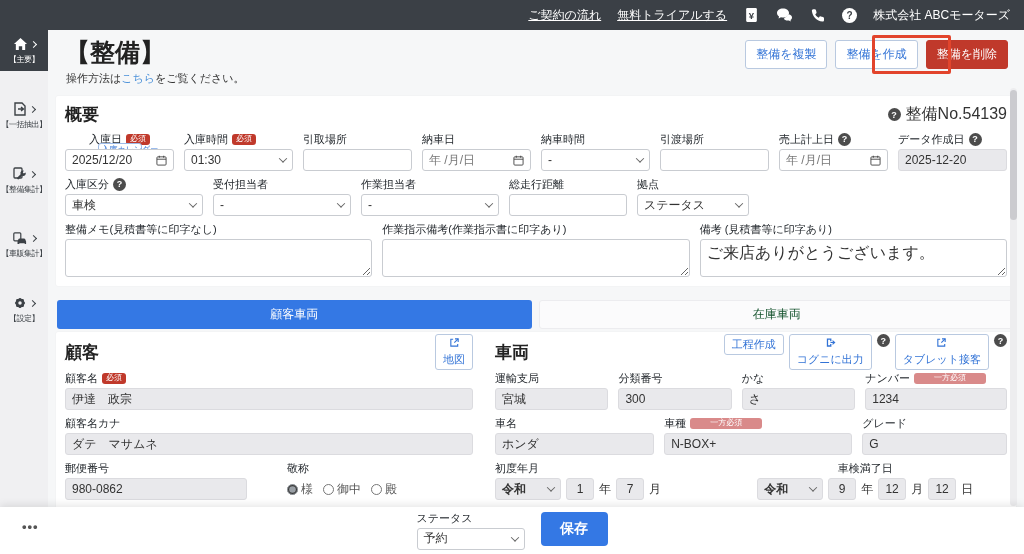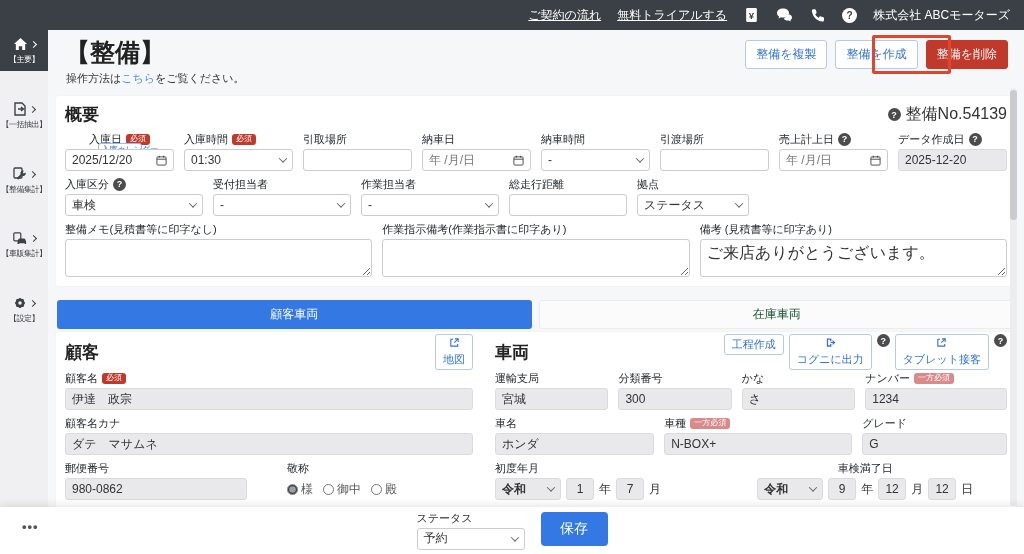--- a/index.html
+++ b/index.html
@@ -37,21 +37,21 @@
   .card-hd { display:flex; align-items:center; justify-content:space-between; }
   .sec-title { font-family:"Liberation Serif","DejaVu Serif",serif; font-size:17px; font-weight:bold; color:#222; }
   .no-box { display:flex; align-items:center; gap:5px; font-size:16px; color:#333; }
   .help { width:13px; height:13px; min-width:13px; border-radius:50%; background:#4c4c4c; color:#fff; display:inline-flex; align-items:center; justify-content:center; font-size:9px; font-weight:bold; cursor:pointer; }
   .help::after { content:"?"; }
 
   .row { display:flex; gap:10px; margin-top:6px; }
   .field { display:flex; flex-direction:column; flex:1; min-width:0; }
   .lbl { font-size:11px; color:#24292e; margin-bottom:3px; display:flex; align-items:center; gap:4px; height:14px; white-space:nowrap; }
   .badge-req { background:#c0392b; color:#fff; font-size:8px; padding:1px 4px 2px; border-radius:3px; line-height:1; }
-  .badge-either { background:#d98a8a; color:#fff; font-size:8px; padding:1px 4px 2px; border-radius:3px; line-height:1; }
+  .badge-either { background:#d98a8a; color:#fff; font-size:8px; padding:1px 20px 2px; border-radius:3px; line-height:1; }
   .inp { height:22px; border:1px solid #c9ccd1; border-radius:3px; font-size:12px; padding:0 6px; background:#fff; width:100%; color:#333; font-family:inherit; }
   .inp.ro { background:#e9e9ec; border-color:#dbdbdf; }
   .sel { height:22px; border:1px solid #c9ccd1; border-radius:3px; font-size:12px; padding:0 6px; background:#fff; display:flex; align-items:center; justify-content:space-between; gap:4px; cursor:pointer; color:#333; }
   .sel.ro { background:#e9e9ec; border-color:#dbdbdf; }
   .chev-d { width:6px; height:6px; border-right:1.5px solid #666; border-bottom:1.5px solid #666; transform:rotate(45deg) translate(-1px,-1px); flex:none; }
   .datebox { height:22px; border:1px solid #c9ccd1; border-radius:3px; font-size:12px; padding:0 6px; background:#fff; display:flex; align-items:center; justify-content:space-between; color:#333; cursor:pointer; }
   .ta { border:1px solid #c9ccd1; border-radius:3px; font-size:16px; padding:3px 6px; height:38px; resize:vertical; width:100%; font-family:inherit; color:#333; }
   .cal-btn { font-size:8px; line-height:1.15; color:#3273d6; border:1px solid #9dbbe8; border-radius:3px; padding:1px 3px; width:44px; text-align:center; cursor:pointer; background:#fff; margin-top:-8px; }
 
   
@@ -75,21 +75,21 @@
   .era-sel { width:66px; flex:none;font-weight:bold; }
   .num-box { width:28px; height:22px; background:#e9e9ec; border:1px solid #dbdbdf; border-radius:3px; font-size:12px; text-align:center; padding:0; color:#333; }
 
   
   .footer { position:absolute; left:0; right:0; bottom:0; height:47px; background:#fff; box-shadow:0 -2px 8px rgba(0,0,0,.10); z-index:40; display:flex; align-items:center; }
   .foot-more { position:absolute; left:22px; top:12px; color:#555; font-size:13px; font-weight:bold; letter-spacing:1px; cursor:pointer; }
   .foot-center { margin:0 auto; display:flex; gap:16px; }
   .status-f { display:flex; flex-direction:column; }
   .status-f .lbl { margin-bottom:2px; }
   .status-sel { width:108px; }
-  .btn-save { background:#3478e4; color:#fff; border:none; border-radius:4px; font-size:14px; width:67px; height:34px; cursor:pointer; }
+  .btn-save { background:#3478e4; color:#fff; border:none; border-radius:4px; font-size:14px; width:67px; height:34px; cursor:pointer;font-weight:bold; }
 
   
   .scrollbar { position:absolute; right:7px; top:88px; bottom:48px; width:7px; background:#ededef; border-radius:4px; z-index:25; }
   .scroll-thumb { position:absolute; top:2px; left:0; width:7px; height:130px; background:#cbcbcf; border-radius:4px; cursor:grab; }
 
   svg { display:block; }
 </style>
 </head>
 <body>
 

